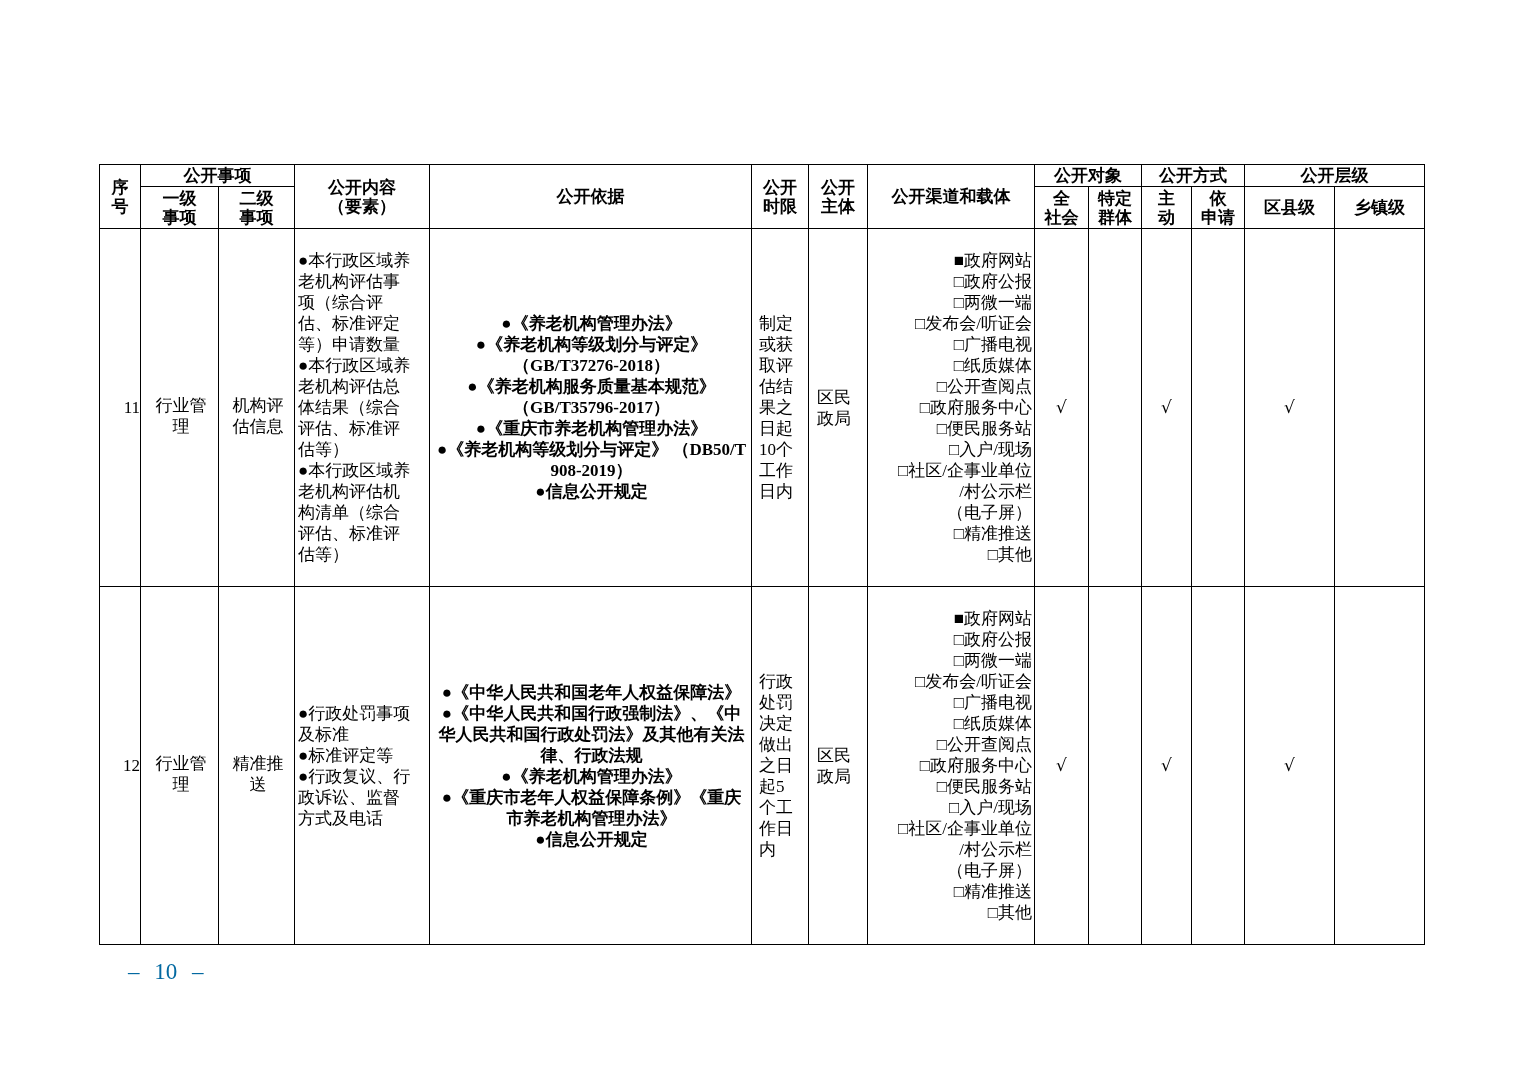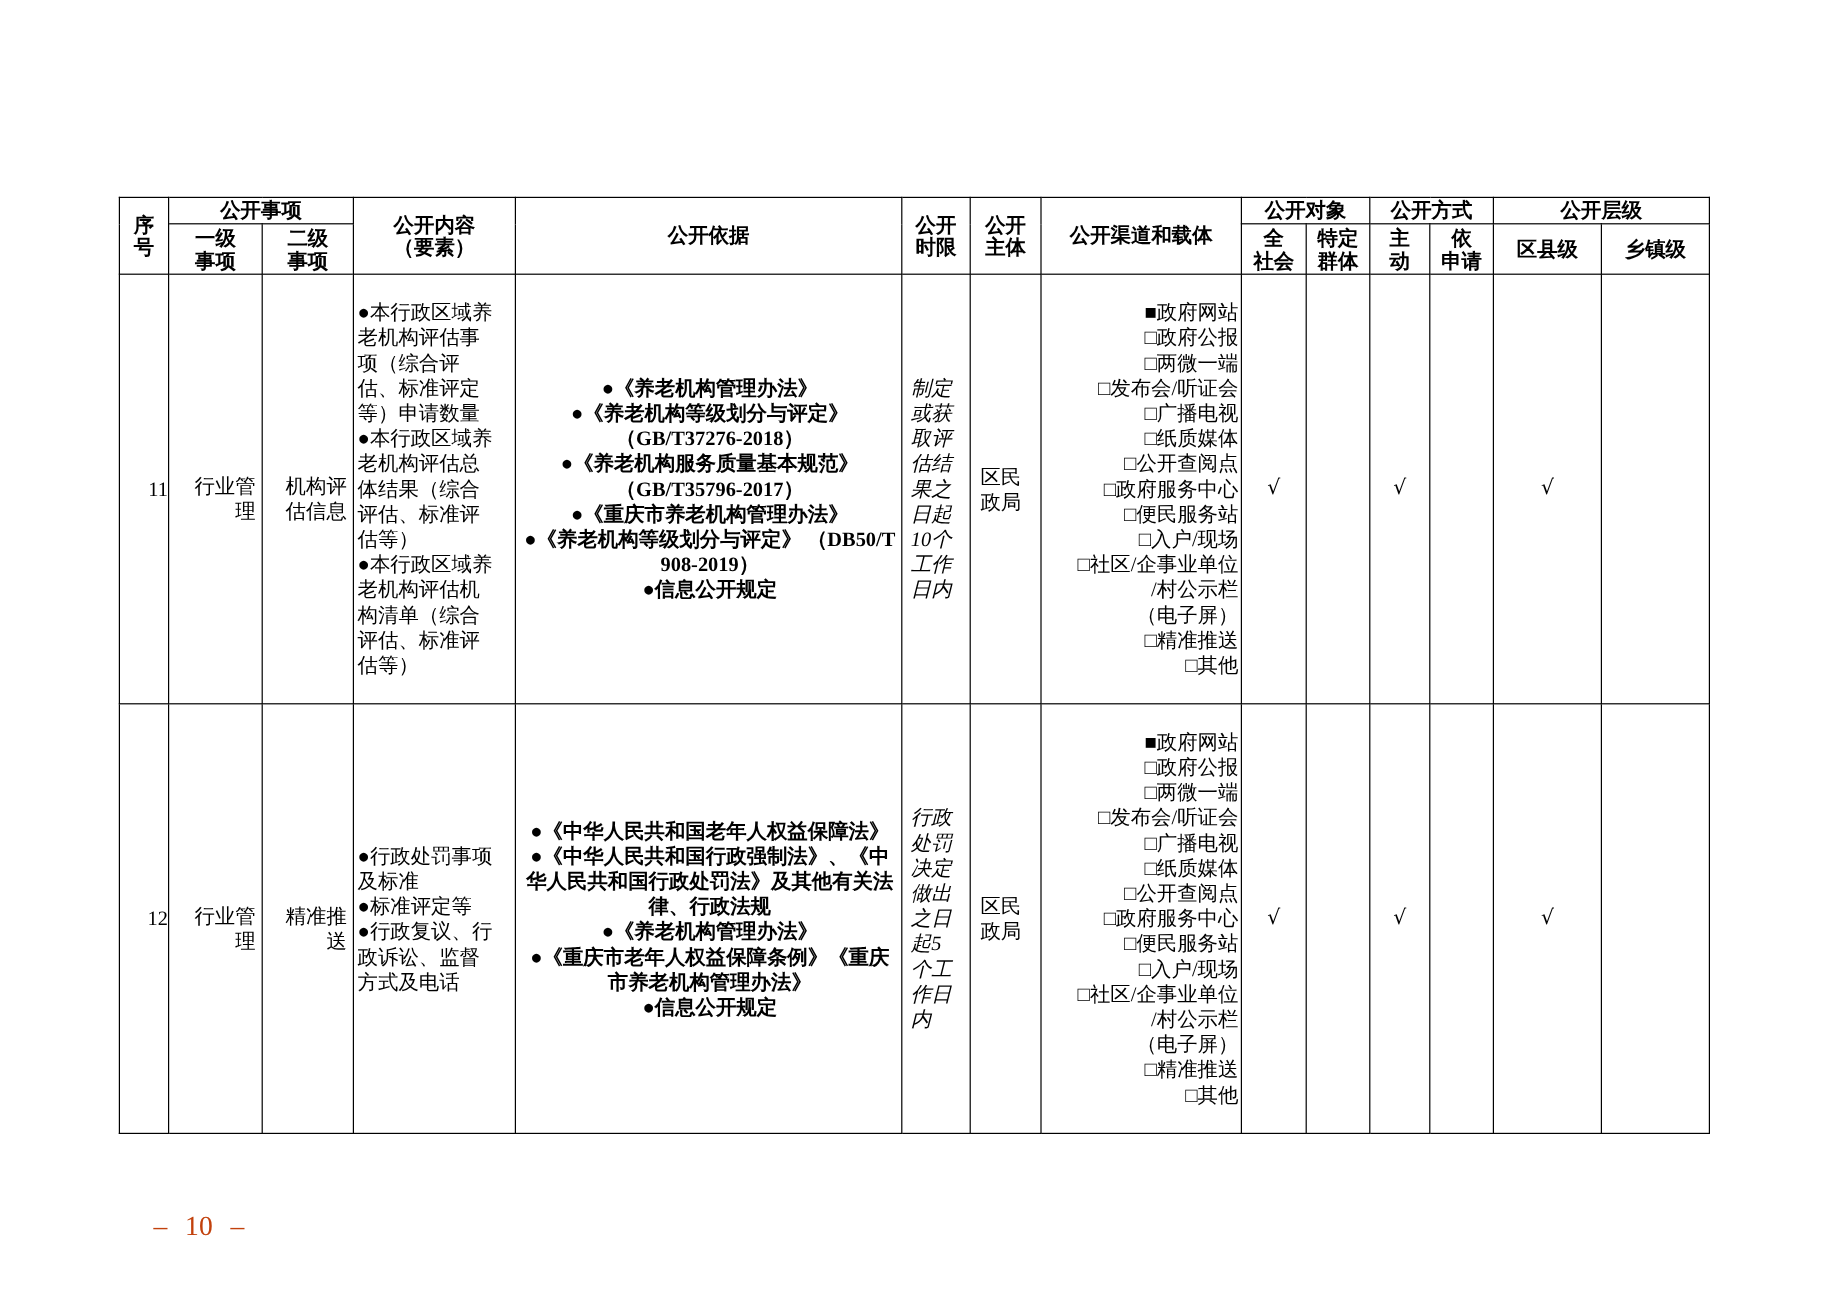--- a/index.html
+++ b/index.html
@@ -21,34 +21,34 @@
     white-space:pre-line;
     overflow:hidden;
   }
   .grid thead th {
     font-weight:bold; font-size:17px; line-height:19px; text-align:center;
     padding:1px 1px;
   }
   .grid td { font-size:17px; line-height:21px; }
 
   .c-seq      { text-align:right; }
-  .c-lv       { text-align:right; padding:16px 5px 0 8px; }
+  .c-lv       { text-align:center; padding:16px 5px 0 8px; }
   .c-content  { text-align:left; padding:0 14px 0 3px; }
   .c-basis    { text-align:center; font-size:16px; line-height:24px; padding:0 2px 0 4px;font-weight:bold; }
-  .c-time     { text-align:left; padding:0 10px 0 7px;font-style:italic; }
+  .c-time     { text-align:left; padding:0 10px 0 7px; }
   .c-subject  { text-align:left; padding:0 5px 0 8px;margin-left:32px; }
   .c-channels { text-align:right; line-height:21px; padding:0 2px 0 3px; }
   .c-check    { text-align:center; font-family:"DejaVu Sans","Liberation Sans",sans-serif; font-size:16px; }
 
   .li { white-space:pre-line; }
 
   .page-num {
-    position:absolute; left:128px; top:1008px;
+    position:absolute; left:128px; top:958px;
     font-size:23px; line-height:28px; word-spacing:9px;
-    color:#c2410c;
+    color:#0369a1;
   }
 </style>
 </head>
 <body>
 
 <div class="page">
 
   <table class="grid">
     <colgroup>
       <col style="width:41px">

